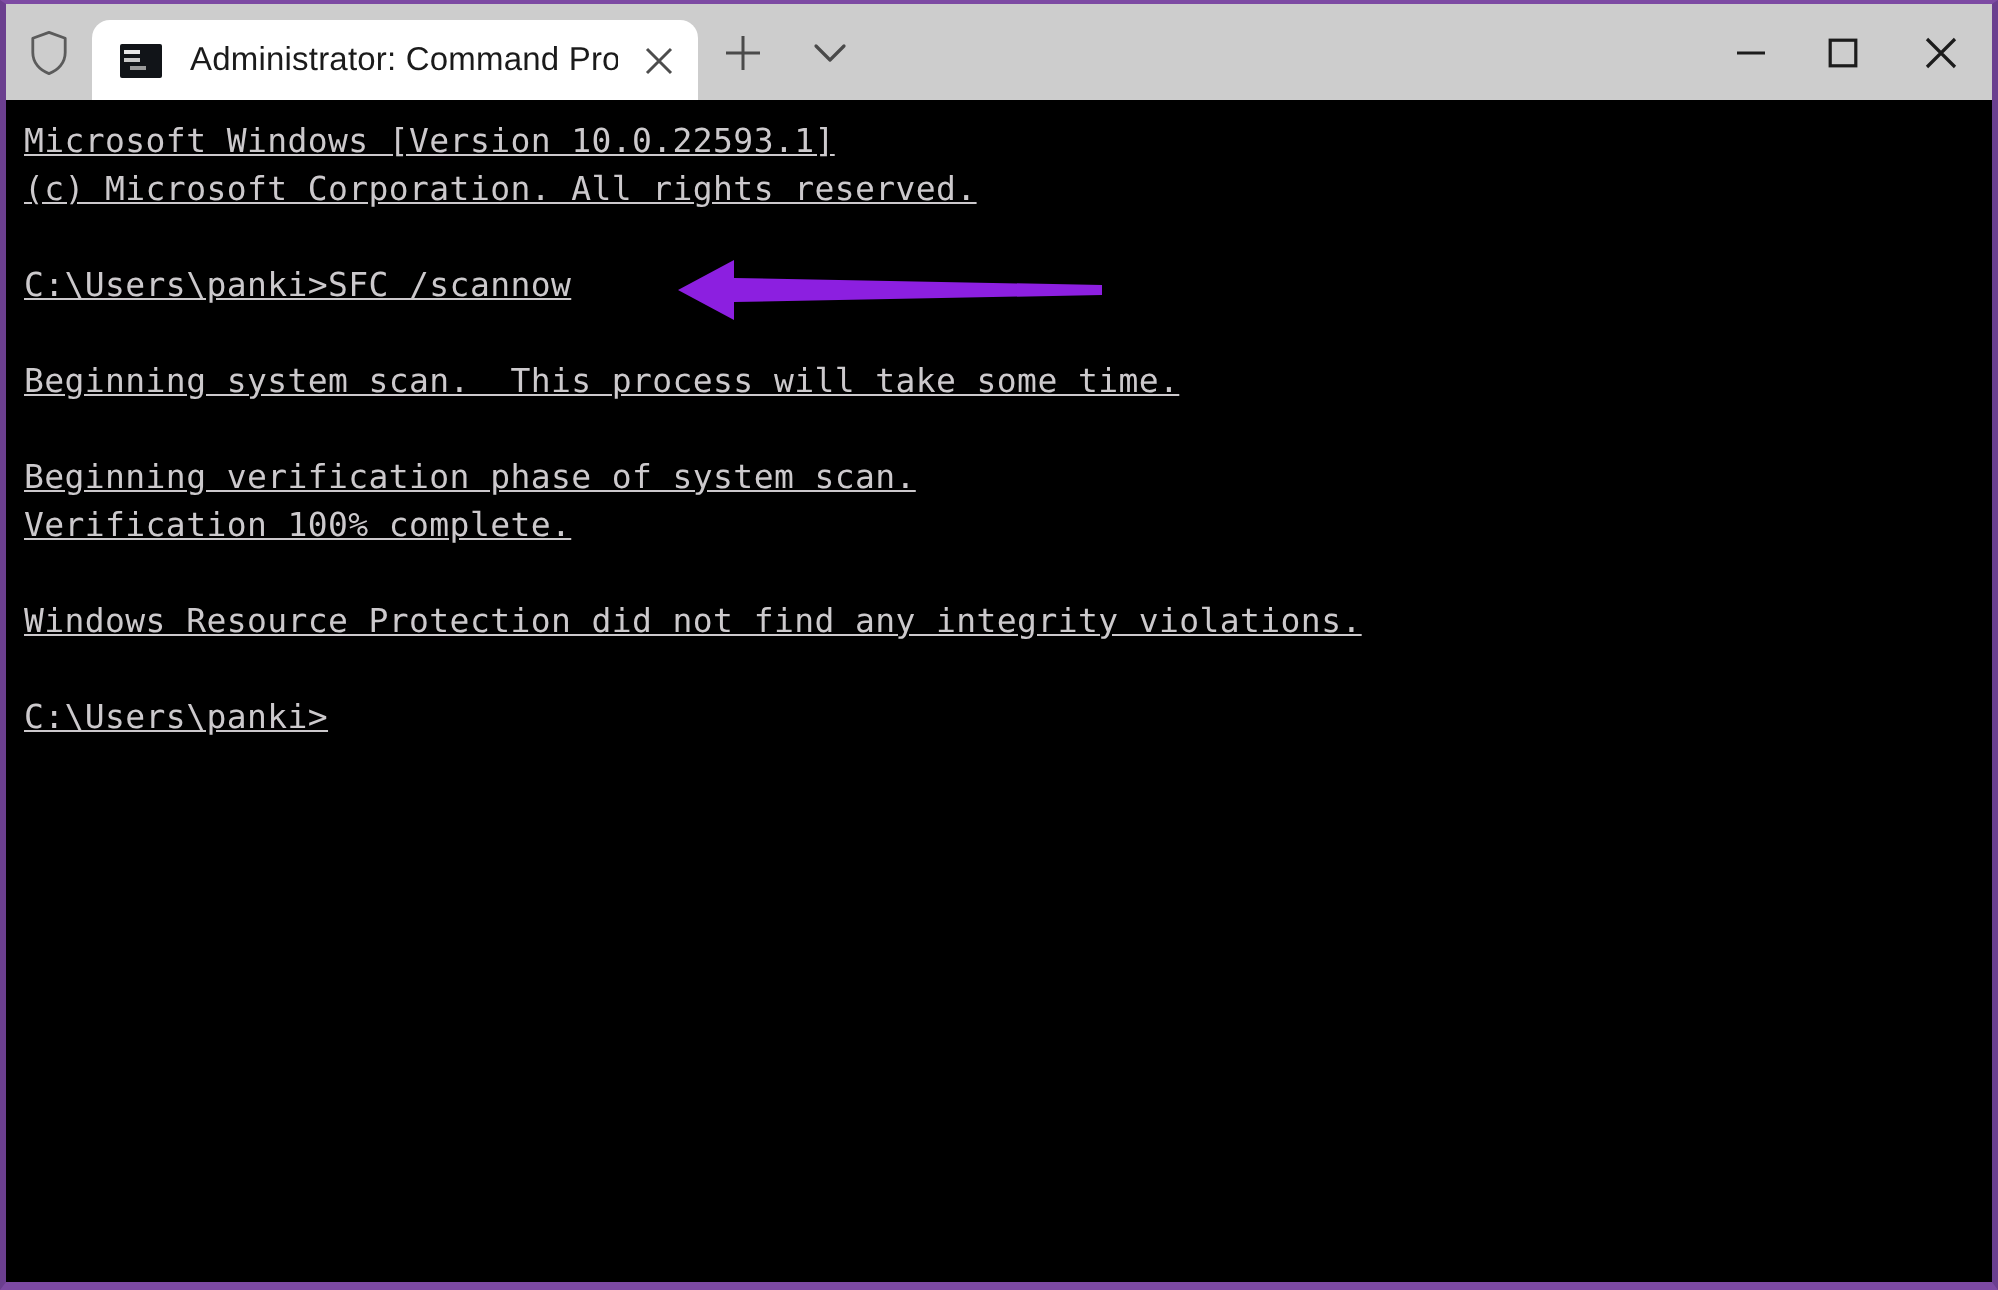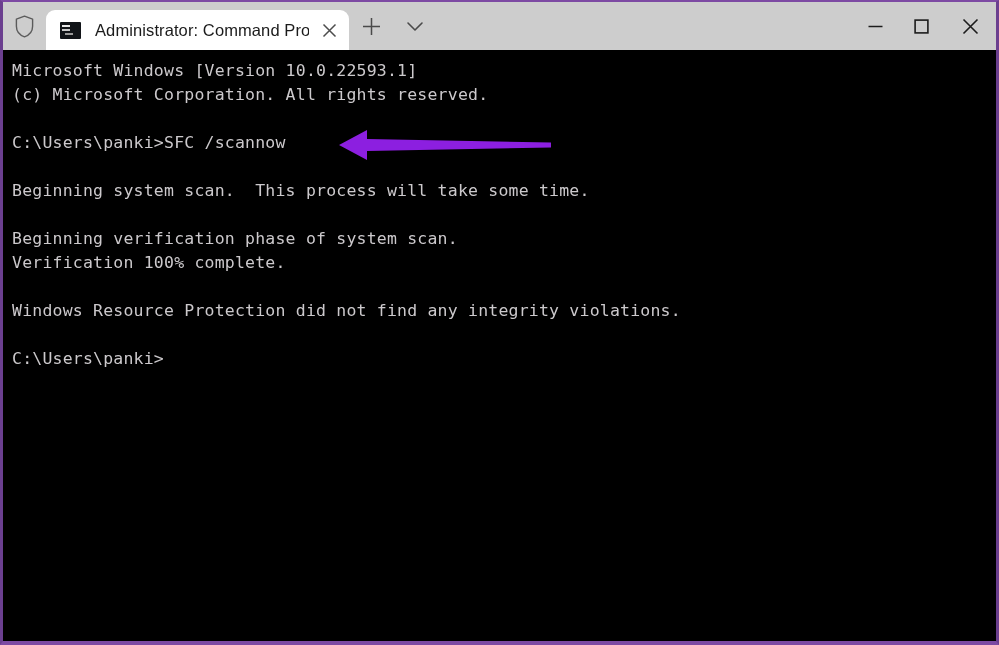--- a/index.html
+++ b/index.html
@@ -133,21 +133,21 @@
     box-sizing: border-box;
   }
   #term-lines {
     font-family: "DejaVu Sans Mono", "Liberation Mono", monospace;
     font-size: 16.5px;
     line-height: 24px;
     color: #ccc9cc;
     white-space: pre;
     letter-spacing: 0.2px;
   }
-  .term-line { height: 24px; }
+  .term-line { height: 24px; text-decoration: underline; }
   .term-line.blank { color: transparent; }
 
   
   #arrow {
     position: absolute;
     left: 336px;
     top: 126px;
     width: 212px;
     height: 34px;
     pointer-events: none;

